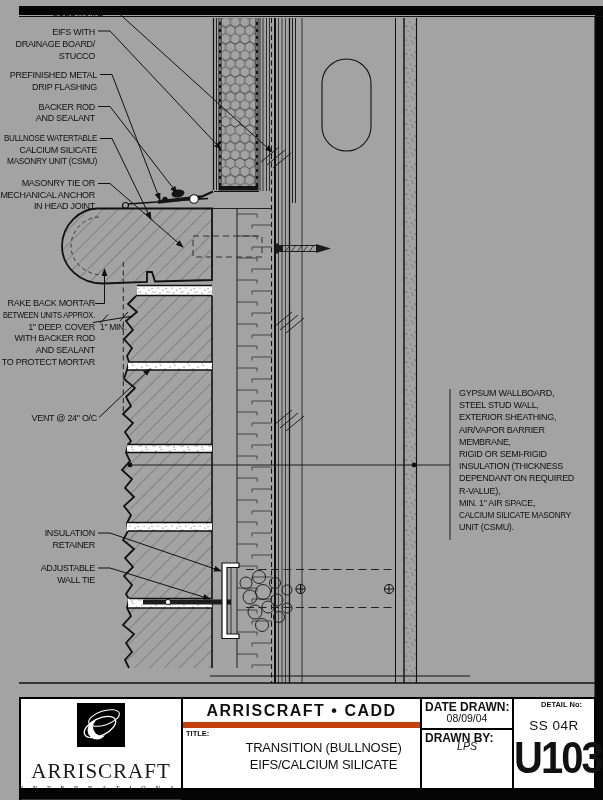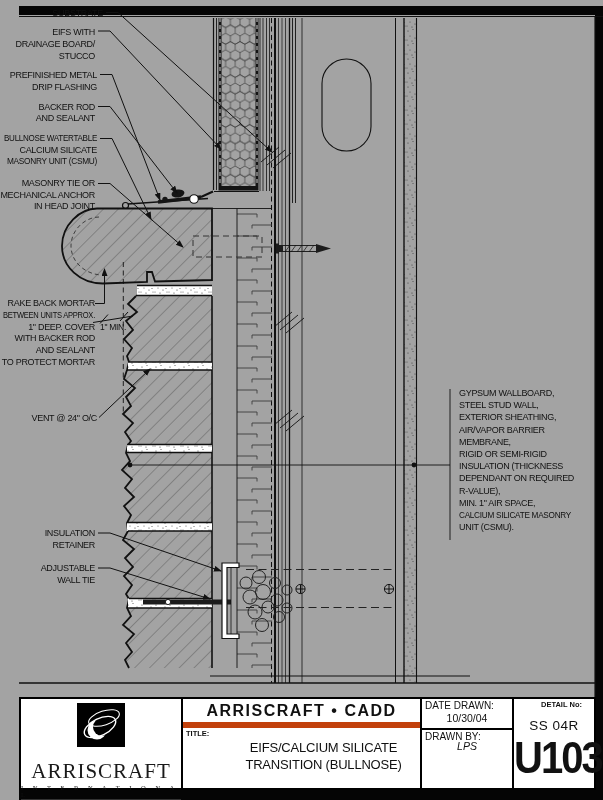--- a/index.html
+++ b/index.html
@@ -23,21 +23,21 @@
   .col-main{left:160px;width:239px;border-left:2px solid #000;}
   .col-meta{left:399px;width:92px;border-left:2px solid #000;}
   .col-detail{left:491px;right:0;border-left:2px solid #000;}
   .cadd-header{height:29px;box-sizing:border-box;border-bottom:6px solid #c2410c;display:flex;
                align-items:center;justify-content:center;font-weight:bold;font-size:16px;letter-spacing:1.5px;}
   .title-area{position:relative;height:60px;padding-left:44px;}
   .title-label{position:absolute;left:3px;top:1px;font-size:7.5px;font-weight:bold;}
   .title-lines{padding-top:11px;text-align:center;font-size:13px;letter-spacing:-0.2px;line-height:17px;}
   .meta-row{position:relative;box-sizing:border-box;border-bottom:2px solid #000;}
   .meta-row.last{border-bottom:none;}
-  .meta-label{position:absolute;left:3px;top:1px;font-size:10px;font-weight:normal;}
+  .meta-label{position:absolute;left:3px;top:1px;font-size:12px;font-weight:bold;}
   .meta-value{padding-top:13px;text-align:center;font-size:10.5px;}
   .r1{height:31px;} .r2{height:33px;} .r3{height:25px;}
   .detail-label{position:absolute;left:3px;top:1px;font-size:7.5px;font-weight:bold;padding-left:24px;}
   .detail-no{padding-top:19px;text-align:center;font-size:13.5px;letter-spacing:0.5px;}
   .sheet-no{text-align:center;font-size:40px;font-weight:bold;letter-spacing:-2px;line-height:44px;
             margin-top:2px;transform:scaleY(1.12);}
   
   .logo-stack{display:flex;flex-direction:column;align-items:center;padding-top:4px;}
   .logo-square{width:48px;height:44px;background:#000;}
   .logo-name{font-family:"Liberation Serif",serif;font-size:21px;letter-spacing:1px;margin-top:12px;color:#1a1a1a;}
@@ -387,30 +387,30 @@
         <div class="logo-sub">I N T E R N A T I O N A L</div>
         <div class="logo-tag">BUILDING STONE · BRICK · LIMESTONE</div>
       </div>
     </div>
 
     <div class="tb-col col-main">
       <div class="cadd-header">ARRISCRAFT • CADD</div>
       <div class="title-area">
         <span class="title-label">TITLE:</span>
         <div class="title-lines">
+          <div>TRANSITION (BULLNOSE)</div>
           <div>EIFS/CALCIUM SILICATE</div>
-          <div>TRANSITION (BULLNOSE)</div>
         </div>
       </div>
     </div>
 
     <div class="tb-col col-meta">
       <div class="meta-row r1">
         <span class="meta-label">DATE DRAWN:</span>
-        <div class="meta-value">10/30/04</div>
+        <div class="meta-value">08/09/04</div>
       </div>
       <div class="meta-row r3 last">
         <span class="meta-label">DRAWN BY:</span>
         <div class="meta-value" style="padding-top:10px;font-style:italic;">LPS</div>
       </div>
     </div>
 
     <div class="tb-col col-detail">
       <span class="detail-label">DETAIL No:</span>
       <div class="detail-no">SS 04R</div>

